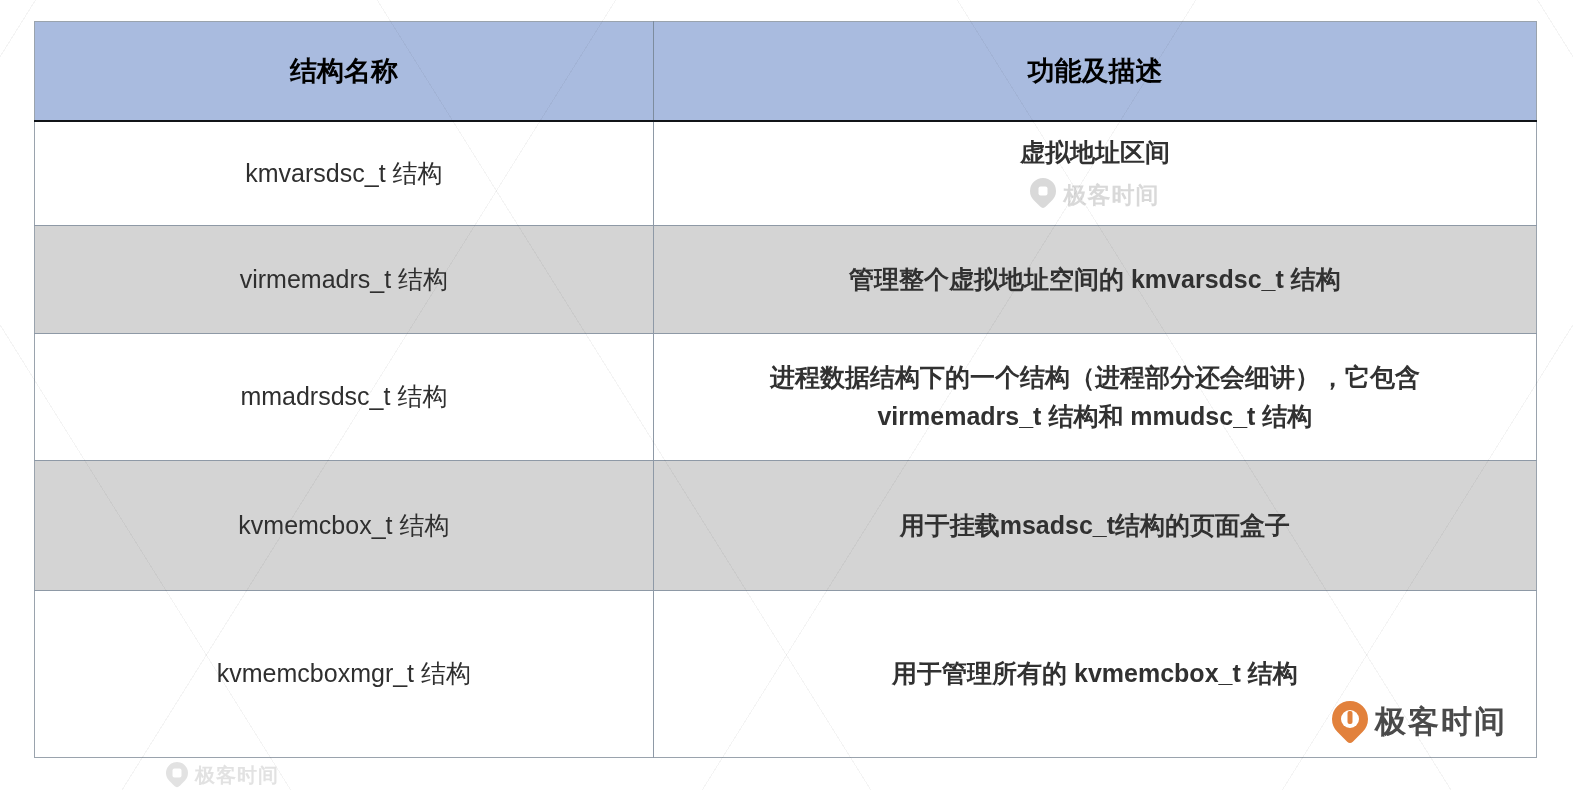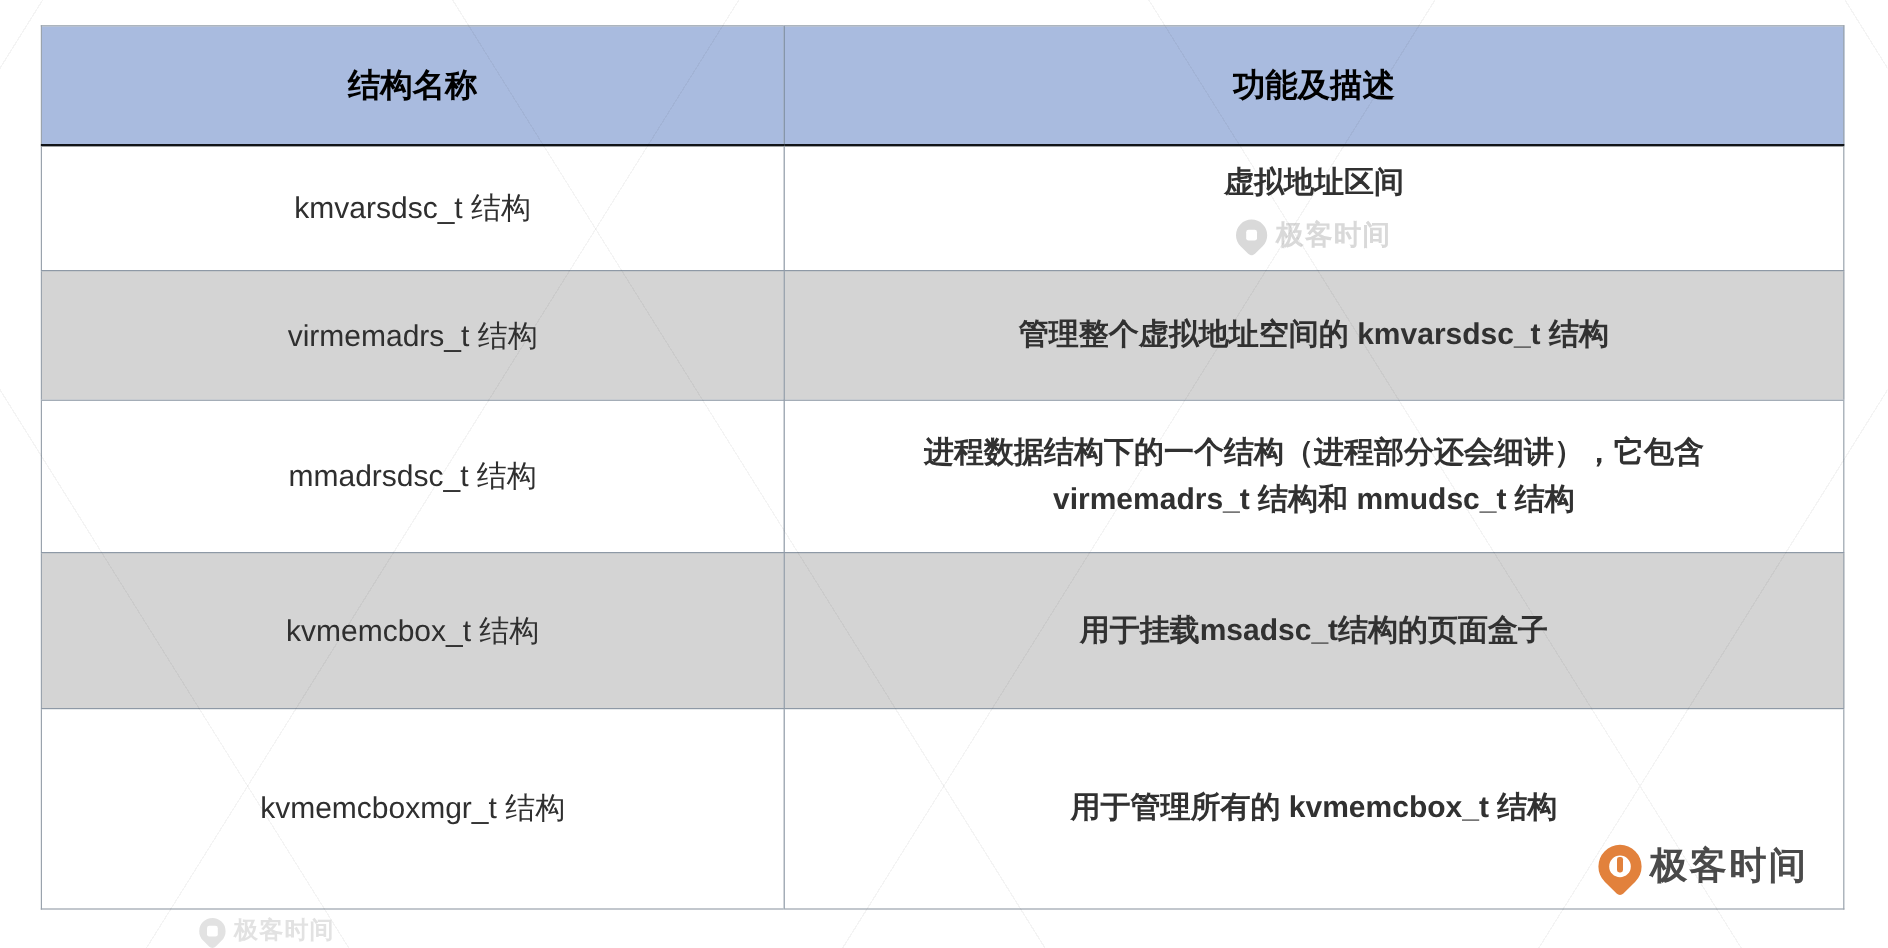--- a/index.html
+++ b/index.html
@@ -106,21 +106,20 @@
   tr.r2 { height: 108px; }
   tr.r3 { height: 127px; }
   tr.r4 { height: 130px; }
   tr.r5 { height: 167px; }
 
   .desc-line { display: block; }
 
   
   .wm {
     display: flex;
-    align-items: center;
     gap: 7px;
     pointer-events: none;
     user-select: none;
   }
   .wm .wm-mark {
     width: 26px;
     height: 26px;
     border-radius: 50% 50% 50% 4px;
     transform: rotate(-45deg);
     display: inline-block;

